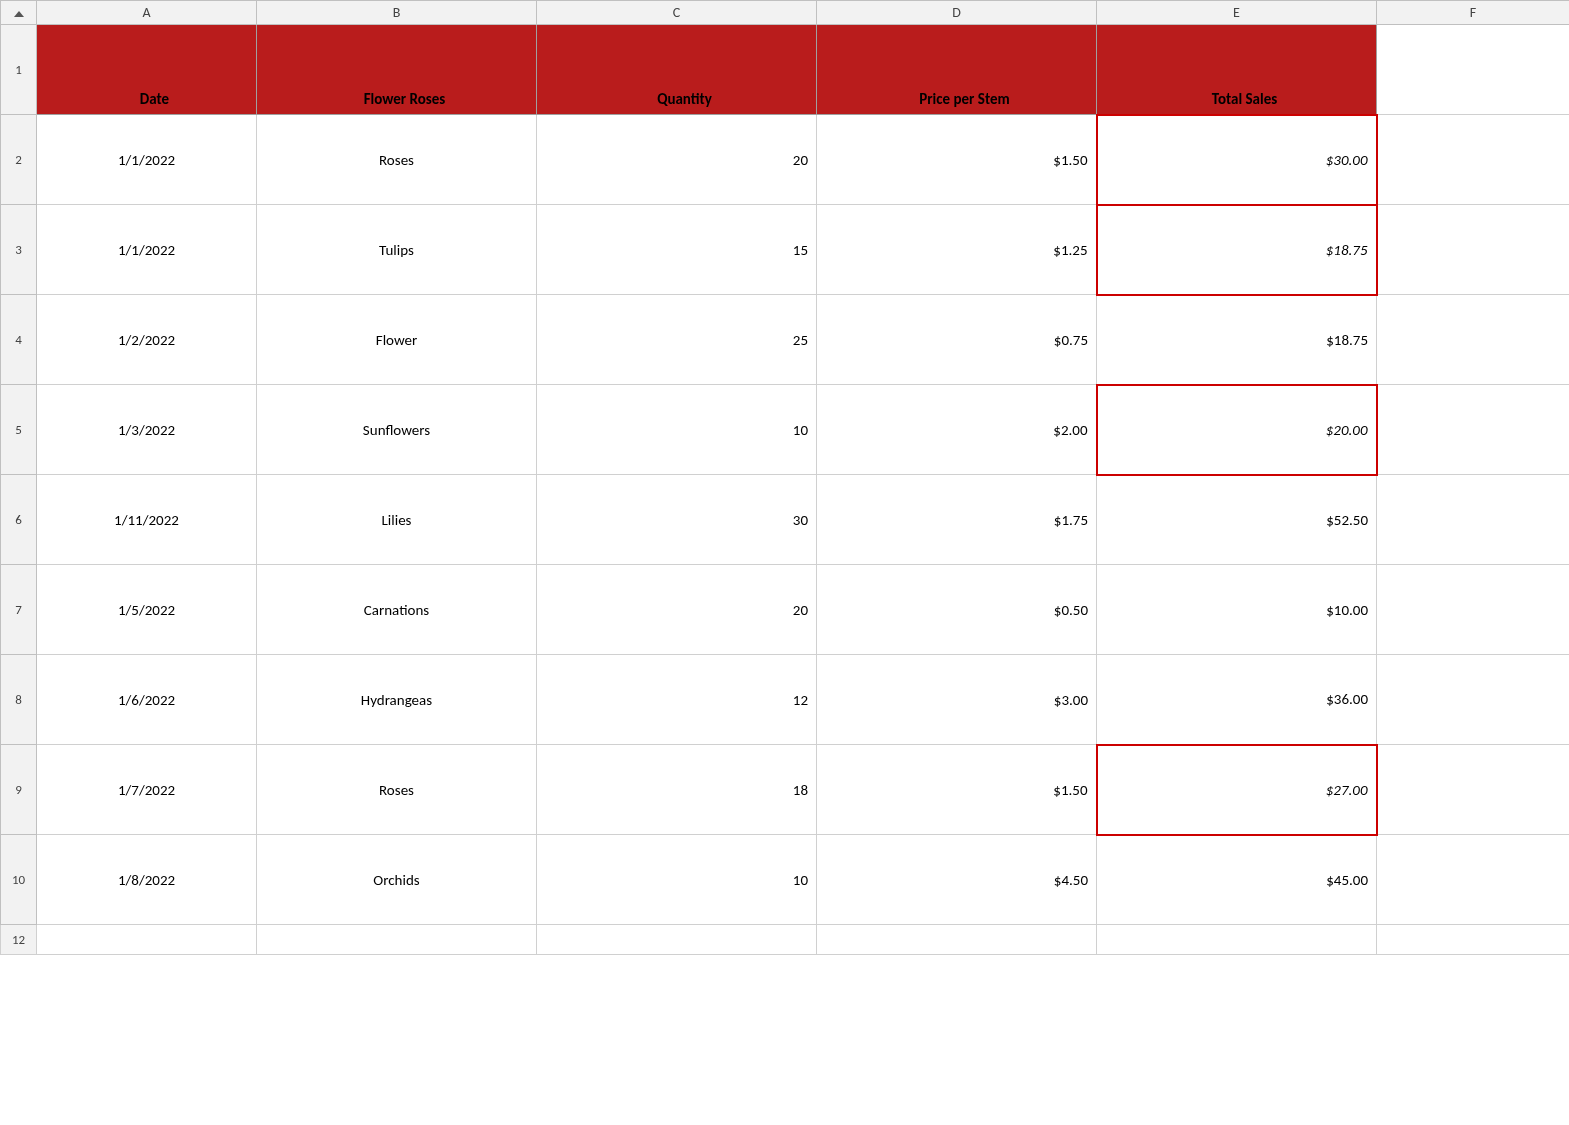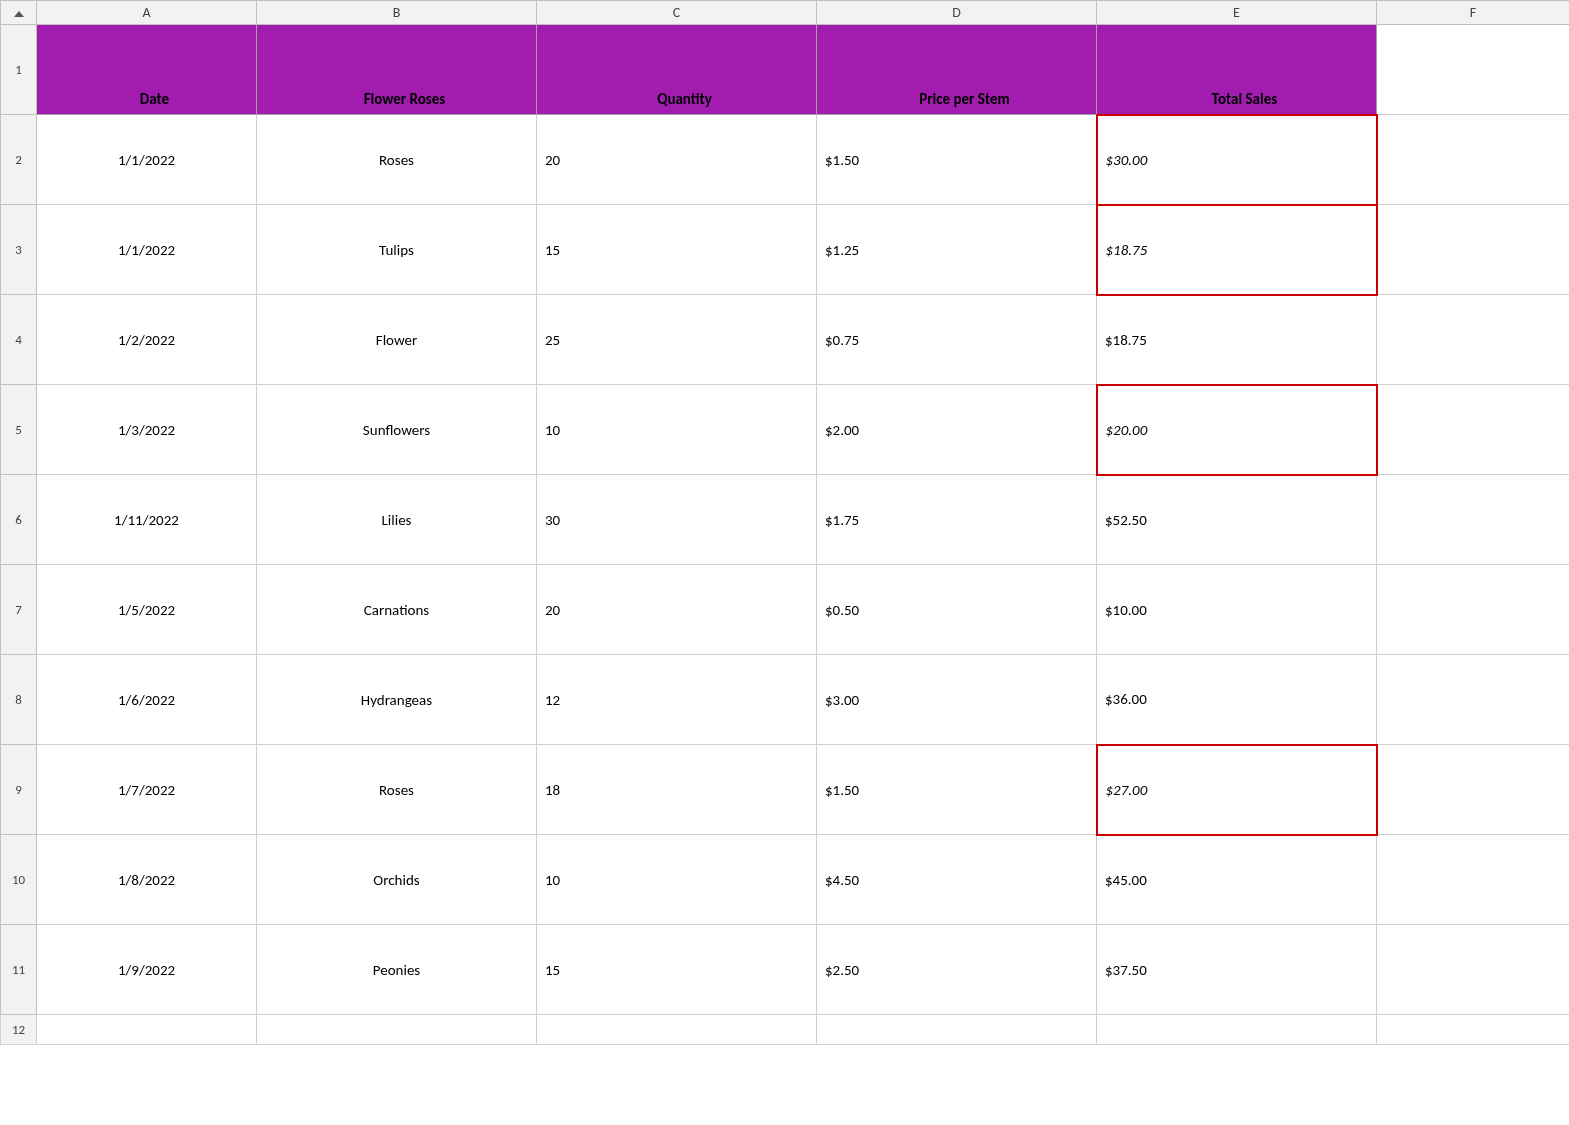--- a/index.html
+++ b/index.html
@@ -78,33 +78,33 @@
       border: 1px solid #d0d0d0;
       padding: 4px 8px;
       vertical-align: middle;
       height: 90px;
       font-size: 15px;
       color: #000;
       background: #fff;
     }
 
     .cell.header-cell {
-      background: #a21caf;
+      background: #b91c1c;
       font-weight: bold;
       font-size: 15px;
       text-align: center;
       vertical-align: bottom;
       height: 90px;
       padding-bottom: 6px;
       border: 1px solid #a0a0a0;
       padding-left: 24px;
     }
 
     .cell.center { text-align: center; }
-    .cell.right { }
+    .cell.right { text-align: right; }
 
     
     .cell.red-border {
       border: 2.5px solid #cc0000;
       outline: none;
       font-style: italic;
     }
 
     
     .empty-row td {
@@ -239,29 +239,20 @@
         </tr>
         <tr>
           <td class="row-num">10</td>
           <td class="cell center">1/8/2022</td>
           <td class="cell center">Orchids</td>
           <td class="cell right">10</td>
           <td class="cell right">$4.50</td>
           <td class="cell right">$45.00</td>
           <td class="cell"></td>
         </tr>
-        <tr>
-          <td class="row-num">11</td>
-          <td class="cell center">1/9/2022</td>
-          <td class="cell center">Peonies</td>
-          <td class="cell right">15</td>
-          <td class="cell right">$2.50</td>
-          <td class="cell right">$37.50</td>
-          <td class="cell"></td>
-        </tr>
         <tr class="empty-row">
           <td class="row-num">12</td>
           <td></td>
           <td></td>
           <td></td>
           <td></td>
           <td></td>
           <td></td>
         </tr>
       </tbody>

